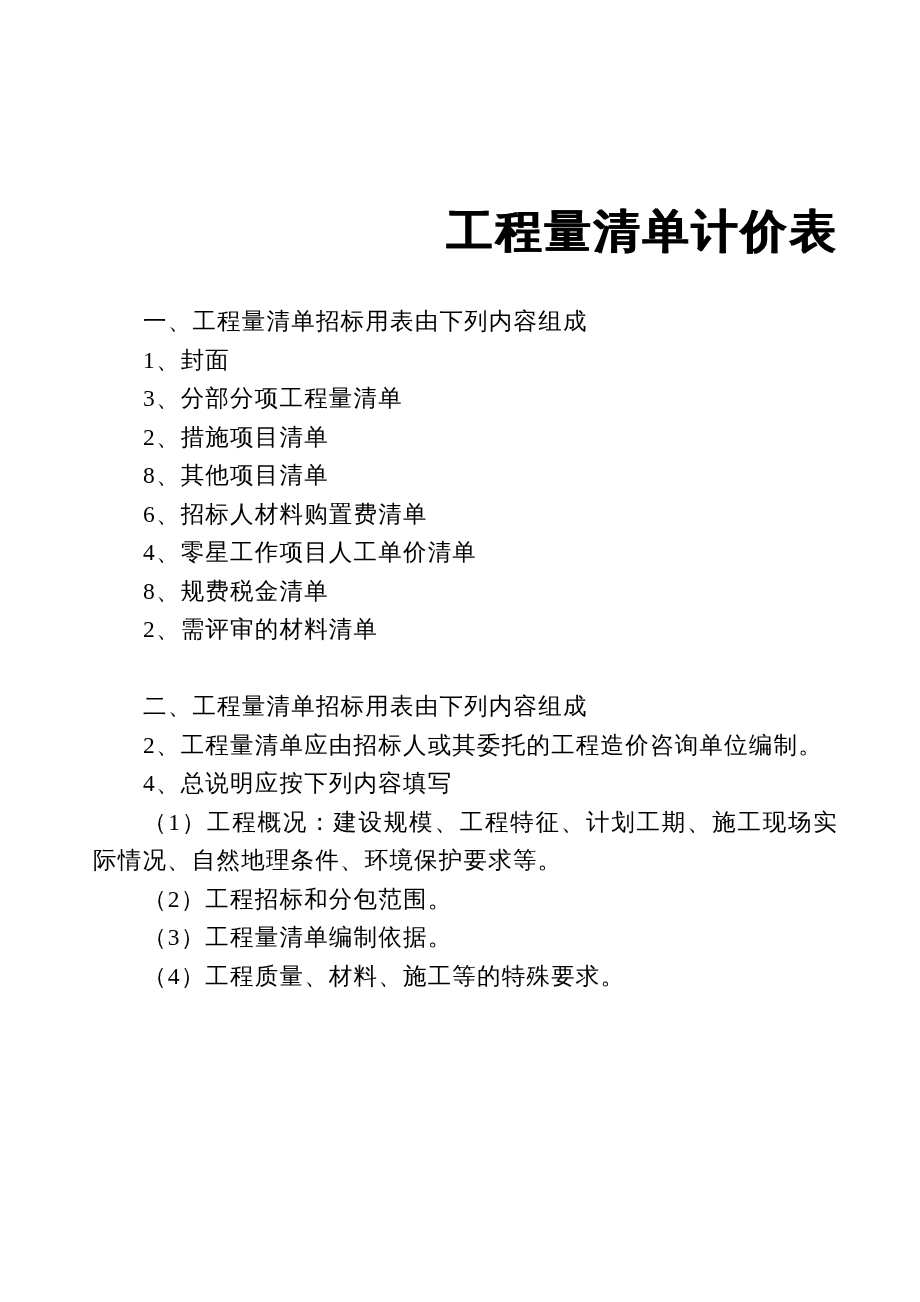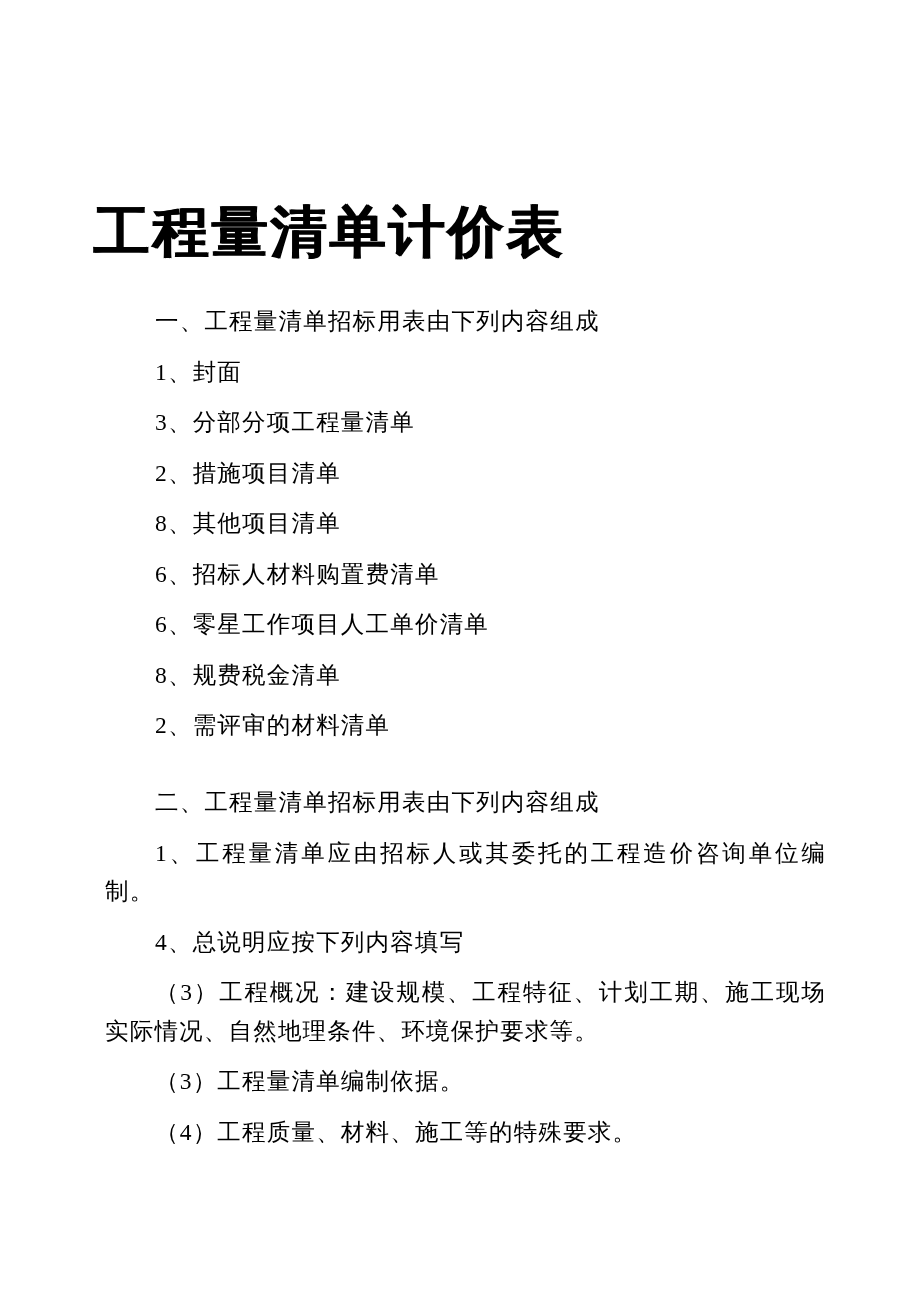--- a/index.html
+++ b/index.html
@@ -9,30 +9,30 @@
     height: 1302px;
     box-sizing: border-box;
     background: #ffffff;
     color: #000000;
     font-family: "Liberation Serif", "DejaVu Serif", serif;
     padding: 192px 82px 0 93px;
     overflow: hidden;
   }
   .title {
     margin: 0 0 30px 0;
-    font-size: 56px;
+    font-size: 46px;
     line-height: 80px;
     font-weight: bold;
-    text-align: left;
+    text-align: right;
     letter-spacing: 3px;
     white-space: nowrap;
     text-shadow: 1.5px 0 0 #000000;
   }
   .para {
-    margin: 12px;
+    margin: 0;
     font-size: 23.5px;
     line-height: 38.5px;
     letter-spacing: 1.2px;
     text-indent: 50px;
     text-align: justify;
     text-justify: inter-ideograph;
   }
   .sec { margin: 0; }
   .sec-2 { margin-top: 38.5px; }
 </style>
@@ -43,27 +43,28 @@
 
   <h1 class="title">工程量清单计价表</h1>
 
   <section class="sec sec-1">
     <p class="para heading">一、工程量清单招标用表由下列内容组成</p>
     <p class="para">1、封面</p>
     <p class="para">3、分部分项工程量清单</p>
     <p class="para">2、措施项目清单</p>
     <p class="para">8、其他项目清单</p>
     <p class="para">6、招标人材料购置费清单</p>
-    <p class="para">6、零星工作项目人工单价清单</p>
+    <p class="para">4、零星工作项目人工单价清单</p>
     <p class="para">8、规费税金清单</p>
     <p class="para">2、需评审的材料清单</p>
   </section>
 
   <section class="sec sec-2">
     <p class="para heading">二、工程量清单招标用表由下列内容组成</p>
-    <p class="para">1、工程量清单应由招标人或其委托的工程造价咨询单位编制。</p>
+    <p class="para">2、工程量清单应由招标人或其委托的工程造价咨询单位编制。</p>
     <p class="para">4、总说明应按下列内容填写</p>
-    <p class="para">（3）工程概况：建设规模、工程特征、计划工期、施工现场实际情况、自然地理条件、环境保护要求等。</p>
+    <p class="para">（1）工程概况：建设规模、工程特征、计划工期、施工现场实际情况、自然地理条件、环境保护要求等。</p>
+    <p class="para">（2）工程招标和分包范围。</p>
     <p class="para">（3）工程量清单编制依据。</p>
     <p class="para">（4）工程质量、材料、施工等的特殊要求。</p>
   </section>
 
 </div>
 
 </body></html>

